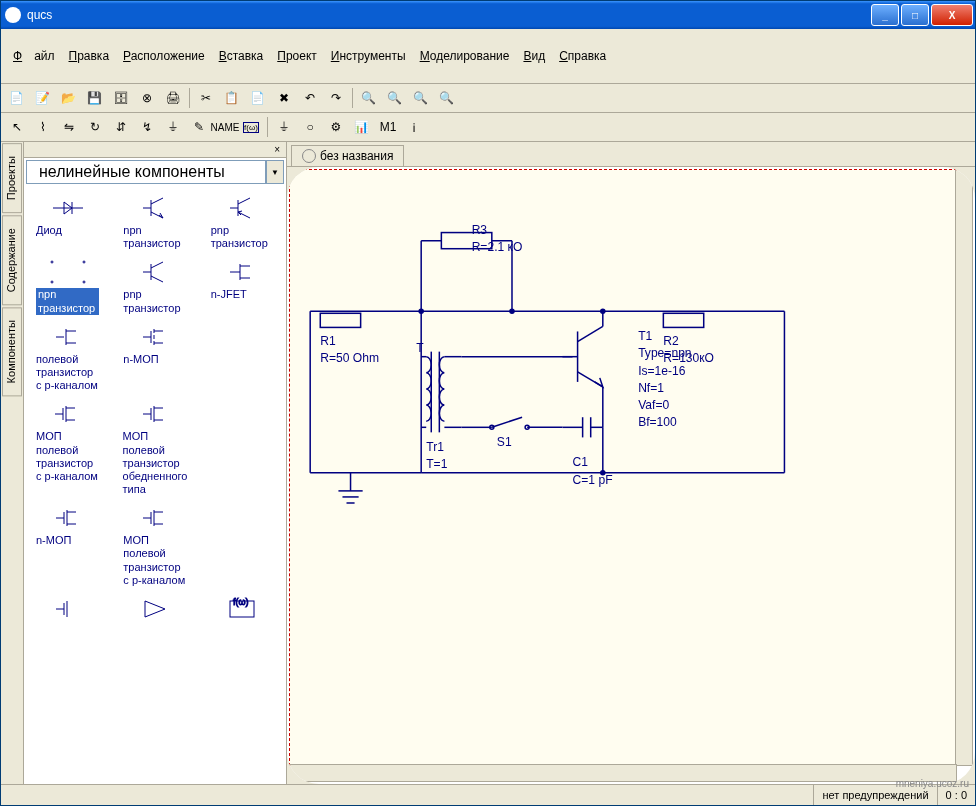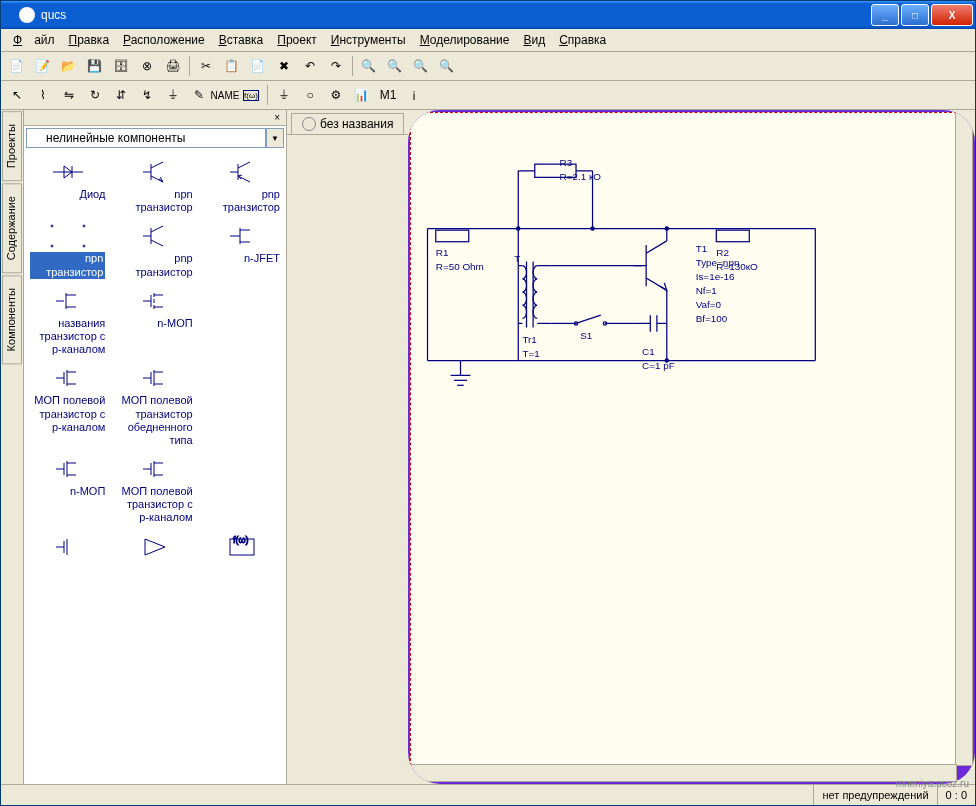--- a/index.html
+++ b/index.html
@@ -1,49 +1,49 @@
 <!DOCTYPE html>
 <html><head>
 <meta charset="utf-8">
 <style>
 html,body{margin:0;padding:0;font-family:Tahoma,Arial,sans-serif;font-size:11px;color:#000;background:#ece9d8;}
 .window{width:976px;height:806px;background:#ece9d8;display:flex;flex-direction:column;border:1px solid #003c74;box-sizing:border-box;position:relative;}
-.titlebar{height:28px;background:linear-gradient(to bottom,#3a95ff 0%,#0a5ed2 10%,#0a5ed2 90%,#0047b0 100%);color:#fff;display:flex;align-items:center;padding:0 2px 0 18px;font-size:12px;}
+.titlebar{height:28px;background:linear-gradient(to bottom,#3a95ff 0%,#0a5ed2 10%,#0a5ed2 90%,#0047b0 100%);color:#fff;display:flex;align-items:center;padding:0 2px 0 4px;font-size:12px;}
 .titlebar .ticon{width:16px;height:16px;background:#fff;border-radius:50%;margin-right:6px;display:inline-block;}
 .titlebar .title{flex:1;}
 .winbtns{display:flex;gap:2px;}
 .winbtn{width:26px;height:20px;border-radius:3px;display:flex;align-items:center;justify-content:center;font-weight:bold;font-size:10px;color:#fff;border:1px solid #fff;}
 .winbtn.min,.winbtn.max{background:linear-gradient(#6eb0ff,#2a6fd0);}
 .winbtn.close{background:linear-gradient(#f08070,#d02000);width:40px;}
-.menubar{height:22px;background:#ece9d8;display:flex;align-items:center;gap:2px;padding:0 6px;font-size:12px;border-bottom:1px solid #aca899;}
+.menubar{height:22px;background:#ece9d8;display:flex;align-items:center;gap:2px;padding:16px 6px;font-size:12px;border-bottom:1px solid #aca899;}
 .menubar span{padding:2px 6px;cursor:default;}
 .menubar span u{text-decoration:underline;}
 .toolbar{display:flex;align-items:center;gap:2px;padding:2px 4px;border-bottom:1px solid #aca899;background:#ece9d8;flex-wrap:wrap;}
 .tbtn{width:22px;height:22px;border:1px solid transparent;display:flex;align-items:center;justify-content:center;font-size:12px;}
 .sep{width:1px;height:20px;background:#aca899;margin:0 2px;}
 .content{flex:1;display:flex;min-height:0;}
 .sidebar-tabs{width:22px;display:flex;flex-direction:column;background:#ece9d8;border-right:1px solid #aca899;}
 .vtab{writing-mode:vertical-rl;transform:rotate(180deg);padding:12px 2px;font-size:11px;border:1px solid #aca899;margin:1px;background:#ece9d8;text-align:center;cursor:default;}
 .sidebar{width:262px;display:flex;flex-direction:column;border-right:1px solid #aca899;background:#fff;}
 .sidebar-head{padding:2px;border-bottom:1px solid #aca899;background:#ece9d8;display:flex;align-items:center;}
 .sidebar-head .x{margin-left:auto;padding:0 4px;font-size:10px;}
 .combo{display:flex;margin:2px;}
-.combo input{flex:1;border:1px solid #7f9db9;font-size:12px;padding:2px 19px;}
+.combo input{flex:1;border:1px solid #7f9db9;font-size:16px;padding:2px 12px;}
 .combo .dd{width:16px;border:1px solid #7f9db9;background:#ece9d8;display:flex;align-items:center;justify-content:center;font-size:8px;}
 .comp-list{flex:1;overflow:auto;padding:4px 0;}
 .comp-row{display:flex;}
-.comp-cell{width:84px;text-align:right;padding:4px 6px;font-size:11px;color:#000080;cursor:default;}
+.comp-cell{width:84px;text-align:left;padding:4px 12px;font-size:11px;color:#000080;cursor:default;}
 .comp-cell .sym{height:28px;display:flex;align-items:center;justify-content:center;margin-bottom:2px;}
 .comp-cell.sel .lbl{background:#316ac5;color:#fff;display:inline-block;padding:0 2px;}
 .lbl{line-height:1.2;}
-.main{flex:1;display:flex;min-width:0;}
+.main{flex:1;display:flex;flex-direction:column;min-width:0;}
 .doc-tabs{height:24px;background:#ece9d8;display:flex;align-items:flex-end;padding:0 4px;border-bottom:1px solid #aca899;}
 .doc-tab{border:1px solid #aca899;border-bottom:none;padding:3px 10px;background:#ece9d8;font-size:12px;display:flex;align-items:center;gap:4px;}
 .doc-tab .dicon{width:12px;height:12px;border:1px solid #888;border-radius:50%;display:inline-block;}
-.canvas-wrap{flex:1;position:relative;overflow:hidden;background:#6d28d9;border-radius:32px;}
+.canvas-wrap{flex:1;position:relative;overflow:hidden;background:#ffffff;border-radius:32px;}
 .canvas{position:absolute;inset:2px 18px 18px 2px;background:#fffdf0;background-image:radial-gradient(circle,#d8d0a0 0.5px,transparent 0.5px);background-size:10px 10px;border:1px dashed #c00;}
 .scrollbar-v{position:absolute;right:2px;top:2px;bottom:18px;width:16px;background:#ece9d8;border:1px solid #aca899;}
 .scrollbar-h{position:absolute;left:2px;right:18px;bottom:2px;height:16px;background:#ece9d8;border:1px solid #aca899;}
 .schematic{position:absolute;inset:0;}
 .schematic line,.schematic polyline,.schematic rect,.schematic circle,.schematic path{stroke:#000080;stroke-width:1.5;fill:none;}
 .schematic text{fill:#000080;font-size:12px;font-family:Arial;dominant-baseline:hanging;}
 .statusbar{height:20px;border-top:1px solid #aca899;background:#ece9d8;display:flex;align-items:center;font-size:11px;}
 .statusbar .spacer{flex:1;}
 .statusbar .cell{padding:0 8px;border-left:1px solid #aca899;height:100%;display:flex;align-items:center;}
 .watermark{position:absolute;right:6px;bottom:16px;font-size:10px;color:#888;}
@@ -213,21 +213,21 @@
         <div class="comp-row">
           <div class="comp-cell">
               <div class="sym">
                 <svg class="comp-sym">
                   <line x1="18" y1="6" x2="18" y2="22"></line>
                   <line x1="8" y1="14" x2="16" y2="14"></line>
                   <line x1="18" y1="8" x2="28" y2="8"></line>
                   <line x1="18" y1="20" x2="28" y2="20"></line>
                 </svg>
               </div>
-              <div class="lbl">названия транзистор с p-каналом</div>
+              <div class="lbl">полевой транзистор с p-каналом</div>
             </div>
           <div class="comp-cell">
               <div class="sym">
                 <svg class="comp-sym">
                   <line x1="16" y1="8" x2="16" y2="20"></line>
                   <line x1="19" y1="6" x2="19" y2="10"></line>
                   <line x1="19" y1="12" x2="19" y2="16"></line>
                   <line x1="19" y1="18" x2="19" y2="22"></line>
                   <line x1="8" y1="14" x2="16" y2="14"></line>
                   <line x1="19" y1="8" x2="28" y2="8"></line>

